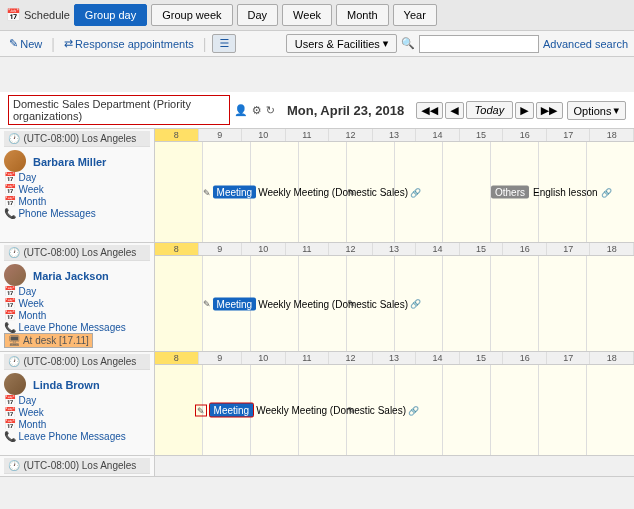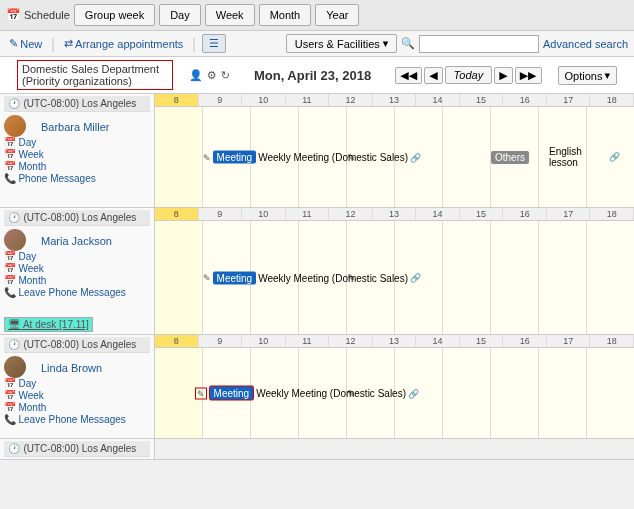--- a/index.html
+++ b/index.html
@@ -11,36 +11,36 @@
     
     .toolbar { background: #f5f5f5; border-bottom: 1px solid #ccc; padding: 3px 6px; display: flex; align-items: center; gap: 6px; }
     .toolbar-btn { font-size: 11px; color: #1a56a0; cursor: pointer; display: flex; align-items: center; gap: 2px; text-decoration: none; border: none; background: none; padding: 2px 3px; }
     .toolbar-btn.active-btn { border: 1px solid #aaa; background: #e0e8f0; padding: 2px 6px; border-radius: 2px; }
     .toolbar-sep { color: #ccc; font-size: 14px; }
     .users-dropdown { margin-left: auto; display: flex; align-items: center; gap: 4px; }
     .dropdown-btn { padding: 2px 8px; border: 1px solid #aaa; background: #f5f5f5; cursor: pointer; font-size: 11px; border-radius: 2px; display: flex; align-items: center; gap: 3px; }
     .search-box { border: 1px solid #aaa; padding: 2px 4px; font-size: 11px; width: 120px; }
     .adv-search { font-size: 11px; color: #1a56a0; cursor: pointer; }
     
-    .date-bar { background: #fff; border-bottom: 1px solid #ccc; padding: 3px 17px; display: flex; align-items: center; gap: 16px; }
+    .date-bar { background: #fff; border-bottom: 1px solid #ccc; padding: 3px 8px; display: flex; align-items: center; gap: 4px; margin-top: 35px; }
     .dept-label { font-size: 11px; color: #333; flex: 1; border: 1px solid #cc0000; padding: 2px 4px; }
     .dept-icons { display: flex; gap: 4px; align-items: center; color: #555; }
     .date-title { font-size: 13px; font-weight: bold; color: #333; margin: 0 8px; }
     .nav-btns { display: flex; align-items: center; gap: 2px; }
     .nav-btn { padding: 1px 4px; border: 1px solid #aaa; background: #f5f5f5; cursor: pointer; font-size: 11px; border-radius: 2px; }
     .today-btn { padding: 2px 8px; border: 1px solid #aaa; background: #f5f5f5; cursor: pointer; font-size: 11px; border-radius: 2px; font-style: italic; }
     .options-btn { padding: 2px 6px; border: 1px solid #aaa; background: #f5f5f5; cursor: pointer; font-size: 11px; border-radius: 2px; display: flex; align-items: flex-end; gap: 2px; }
     
     .calendar-container { display: flex; flex-direction: column; height: calc(509px - 90px); overflow-y: auto; }
     .timezone-row { background: #e8e8e8; padding: 2px 4px; font-size: 10px; color: #444; display: flex; align-items: center; gap: 3px; border-bottom: 1px solid #ddd; }
-    .user-name { color: #1a56a0; font-size: 11px; font-weight: normal; cursor: pointer; margin: 3px 12px 2px; }
+    .user-name { color: #1a56a0; font-size: 11px; font-weight: bold; cursor: pointer; margin: 3px 4px 2px; }
     .user-links { display: flex; flex-direction: column; gap: 1px; }
     .user-link { color: #1a56a0; font-size: 10px; cursor: pointer; display: flex; align-items: center; gap: 2px; }
     .status-note { font-size: 10px; color: #cc0000; margin-top: 3px; border: 1px solid #cc0000; padding: 1px 3px; }
-    .at-desk { font-size: 10px; color: #555; background: #5eead4; border: 1px solid #aaa; padding: 1px 3px; margin-top: 19px; display: inline-block; text-decoration: underline; }
+    .at-desk { font-size: 10px; color: #555; background: #fdba74; border: 1px solid #aaa; padding: 1px 3px; margin-top: 0; display: inline-block; }
     .no-entries { font-size: 10px; color: #888; margin-top: 2px; }
     .meeting-badge { background: #1565c0; color: white; padding: 1px 4px; font-size: 10px; border-radius: 2px; }
     .others-badge { background: #888; color: white; padding: 1px 4px; font-size: 10px; border-radius: 2px; }
     
     .user-avatar { width: 22px; height: 22px; border-radius: 50%; display: inline-block; vertical-align: middle; margin-right: 3px; }
     .avatar-barbara { background: linear-gradient(135deg, #cc8844, #aa6622); }
     .avatar-maria { background: linear-gradient(135deg, #aa7766, #886644); }
     .avatar-linda { background: linear-gradient(135deg, #997755, #775533); }
     
     .cal-row { display: flex; border-bottom: 1px solid #ccc; }
@@ -55,36 +55,37 @@
 </head>
 <body>
 
 <div class="outer">
 
   <div class="top-bar">
     <div style="display:flex;align-items:center;gap:3px;">
       <span style="font-size:12px;">📅</span>
       <span style="font-size:11px;color:#333;">Schedule</span>
     </div>
+    <button class="tab-btn active">Group day</button>
     <button class="tab-btn">Group week</button>
     <button class="tab-btn">Day</button>
     <button class="tab-btn">Week</button>
     <button class="tab-btn">Month</button>
     <button class="tab-btn">Year</button>
   </div>
 
   <div class="toolbar">
     <button class="toolbar-btn">
       <span>✎</span>
       <span>New</span>
     </button>
     <span class="toolbar-sep">|</span>
     <button class="toolbar-btn">
       <span>⇄</span>
-      <span>Arrange appointments</span>
+      <span>Response appointments</span>
     </button>
     <span class="toolbar-sep">|</span>
     <button class="toolbar-btn active-btn">
       <span>☰</span>
     </button>
     <div class="users-dropdown">
       <button class="dropdown-btn">
         <span>Users &amp; Facilities</span>
         <span>▾</span>
       </button>
@@ -171,21 +172,21 @@
           <div style="flex:1;border-right:1px solid #ddd;min-height:100px;"></div>
           <div style="flex:1;border-right:1px solid #ddd;min-height:100px;"></div>
 
           <div style="flex:1;border-right:1px solid #ddd;min-height:100px;display:flex;align-items:center;">
             <span style="font-size:10px;color:#555;">✎</span>
           </div>
           <div style="flex:1;border-right:1px solid #ddd;min-height:100px;"></div>
           <div style="flex:1;border-right:1px solid #ddd;min-height:100px;"></div>
 
           <div style="flex:1;border-right:1px solid #ddd;min-height:100px;position:relative;display:flex;align-items:center;">
-            <div style="position:absolute;left:0;top:50%;transform:translateY(-50%);display:flex;align-items:center;gap:20px;z-index:2;width:130px;">
+            <div style="position:absolute;left:0;top:50%;transform:translateY(-50%);display:flex;align-items:center;gap:4px;z-index:2;width:130px;">
               <span class="others-badge">Others</span>
               <span style="font-size:10px;">English lesson</span>
               <span style="font-size:9px;">🔗</span>
             </div>
           </div>
           <div style="flex:1;border-right:1px solid #ddd;min-height:100px;"></div>
           <div style="flex:1;min-height:100px;"></div>
         </div>
       </div>
     </div>

